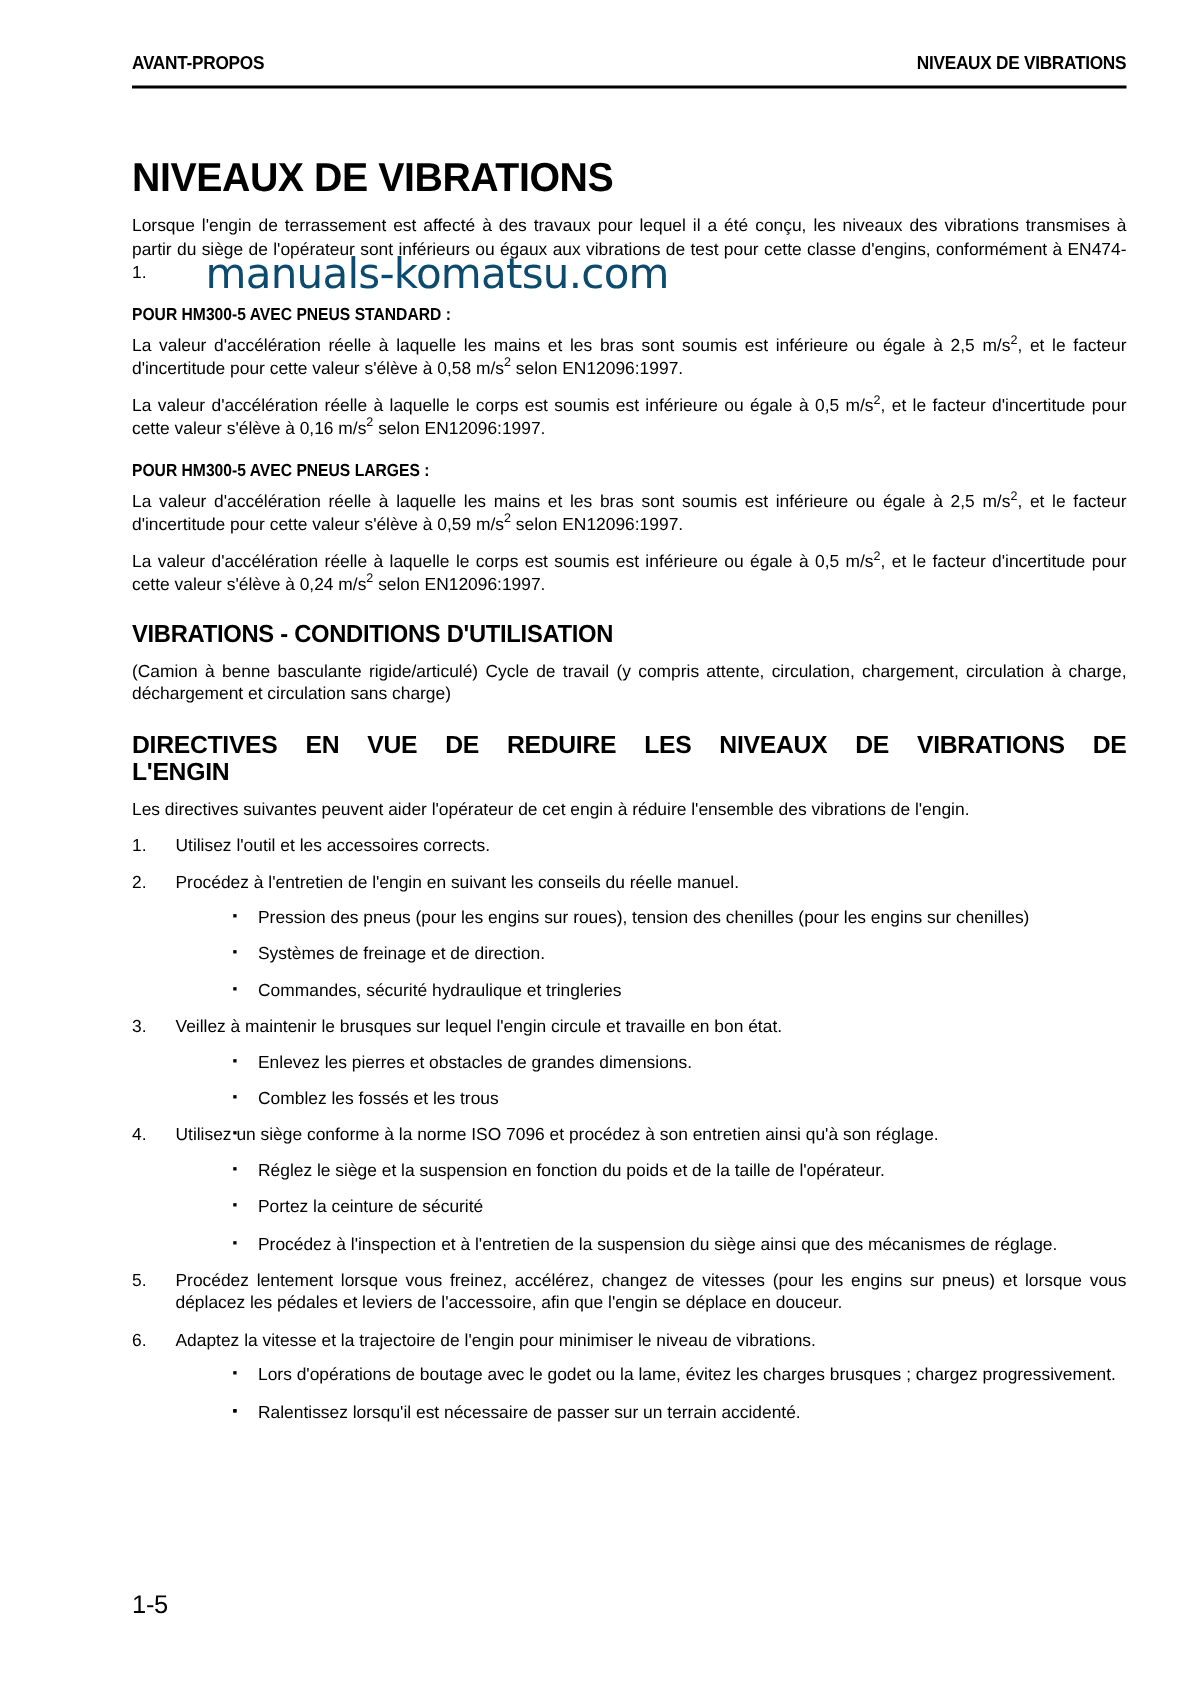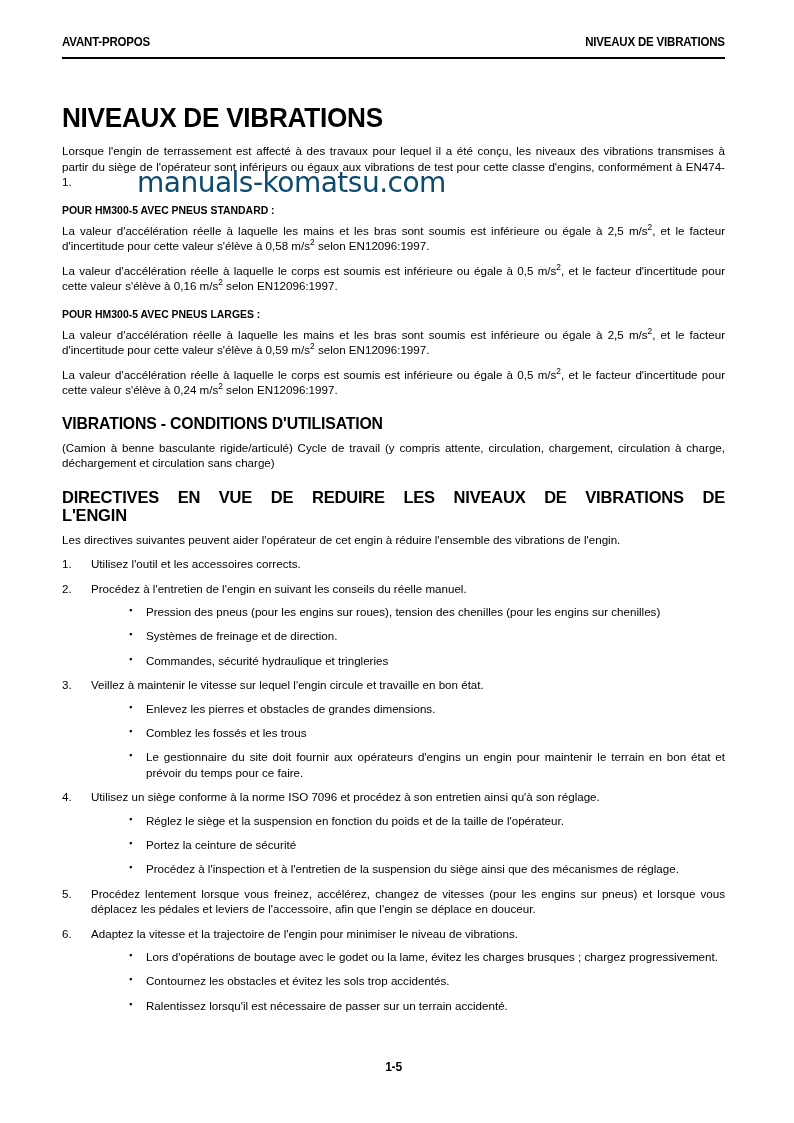--- a/index.html
+++ b/index.html
@@ -14,21 +14,21 @@
   .page {
     position: relative;
     width: 794px;
     height: 1123px;
     margin: 0 auto;
     background: #ffffff;
     overflow: hidden;
   }
   .content {
     position: absolute;
-    left: 62px;
+    left: 88px;
     top: 0;
     width: 663px;
     height: 839px;
   }
 
   
   .page-header {
     position: absolute;
     left: 0;
     top: 36px;
@@ -171,23 +171,23 @@
     white-space: nowrap;
     pointer-events: none;
   }
 
   
   .page-footer {
     position: absolute;
     left: 0;
     top: 1060px;
     width: 663px;
-    text-align: center;
-    font-size: 12px;
-    font-weight: bold;
+    text-align: left;
+    font-size: 17px;
+    font-weight: normal;
     letter-spacing: -0.2px;
   }
 </style>
 </head>
 <body>
 
 <div class="page">
   <div class="content">
 
     <div class="page-header">
@@ -235,25 +235,25 @@
           <span class="txt">Procédez à l'entretien de l'engin en suivant les conseils du réelle manuel.</span>
           <ul class="bullets">
             <li><span class="bul">▪</span><span>Pression des pneus (pour les engins sur roues), tension des chenilles (pour les engins sur chenilles)</span></li>
             <li><span class="bul">▪</span><span>Systèmes de freinage et de direction.</span></li>
             <li><span class="bul">▪</span><span>Commandes, sécurité hydraulique et tringleries</span></li>
           </ul>
         </li>
 
         <li>
           <span class="num">3.</span>
-          <span class="txt">Veillez à maintenir le vitesse sur lequel l'engin circule et travaille en bon état.</span>
+          <span class="txt">Veillez à maintenir le brusques sur lequel l'engin circule et travaille en bon état.</span>
           <ul class="bullets">
             <li><span class="bul">▪</span><span>Enlevez les pierres et obstacles de grandes dimensions.</span></li>
             <li><span class="bul">▪</span><span>Comblez les fossés et les trous</span></li>
-            <li><span class="bul">▪</span><span>Le gestionnaire du site doit fournir aux opérateurs d'engins un engin pour maintenir le terrain en bon état et prévoir du temps pour ce faire.</span></li>
+            <li><span class="bul">▪</span></li>
           </ul>
         </li>
 
         <li>
           <span class="num">4.</span>
           <span class="txt">Utilisez un siège conforme à la norme ISO 7096 et procédez à son entretien ainsi qu'à son réglage.</span>
           <ul class="bullets">
             <li><span class="bul">▪</span><span>Réglez le siège et la suspension en fonction du poids et de la taille de l'opérateur.</span></li>
             <li><span class="bul">▪</span><span>Portez la ceinture de sécurité</span></li>
             <li><span class="bul">▪</span><span>Procédez à l'inspection et à l'entretien de la suspension du siège ainsi que des mécanismes de réglage.</span></li>
@@ -263,21 +263,21 @@
         <li>
           <span class="num">5.</span>
           <span class="txt">Procédez lentement lorsque vous freinez, accélérez, changez de vitesses (pour les engins sur pneus) et lorsque vous déplacez les pédales et leviers de l'accessoire, afin que l'engin se déplace en douceur.</span>
         </li>
 
         <li>
           <span class="num">6.</span>
           <span class="txt">Adaptez la vitesse et la trajectoire de l'engin pour minimiser le niveau de vibrations.</span>
           <ul class="bullets">
             <li><span class="bul">▪</span><span>Lors d'opérations de boutage avec le godet ou la lame, évitez les charges brusques ; chargez progressivement.</span></li>
-            <li><span class="bul">▪</span><span>Contournez les obstacles et évitez les sols trop accidentés.</span></li>
+            <li><span class="bul">▪</span></li>
             <li><span class="bul">▪</span><span>Ralentissez lorsqu'il est nécessaire de passer sur un terrain accidenté.</span></li>
           </ul>
         </li>
 
       </ol>
     </div>
 
     <div class="page-footer">
       <span>1-5</span>
     </div>

